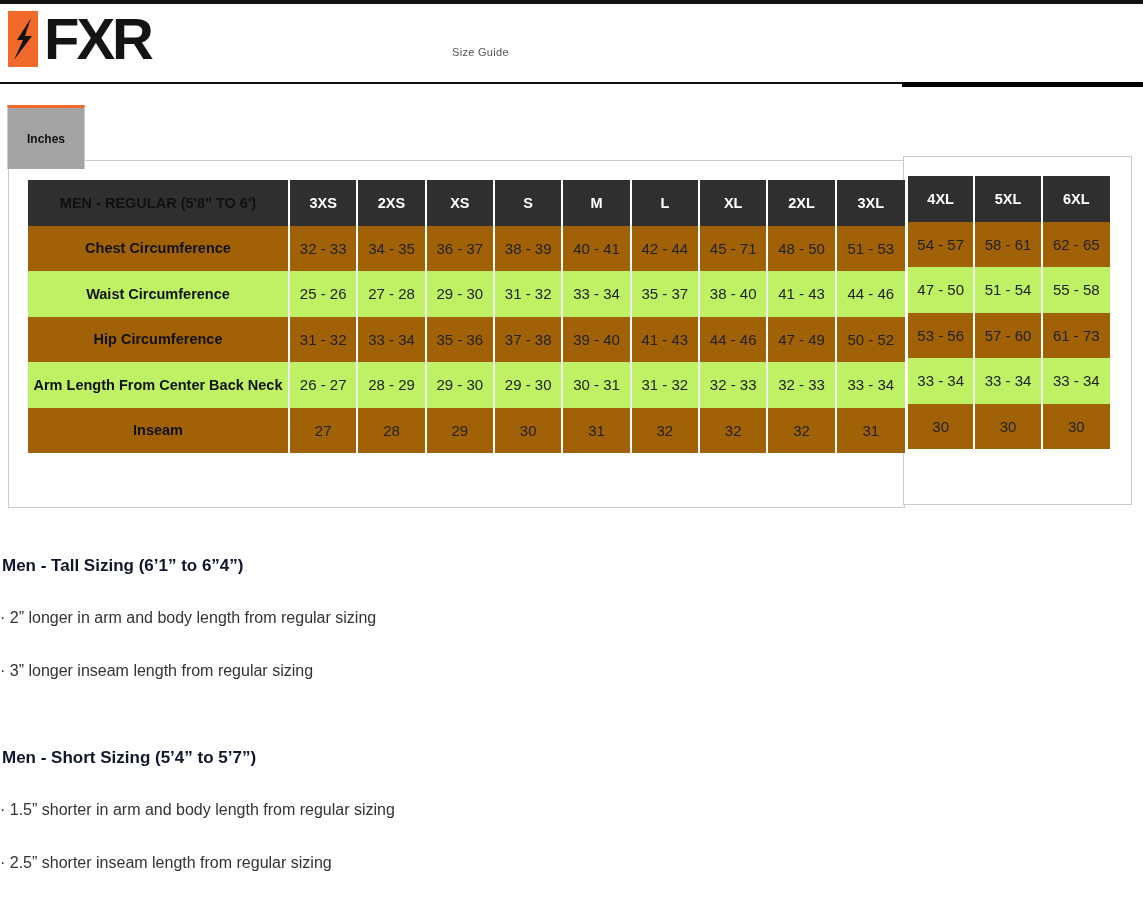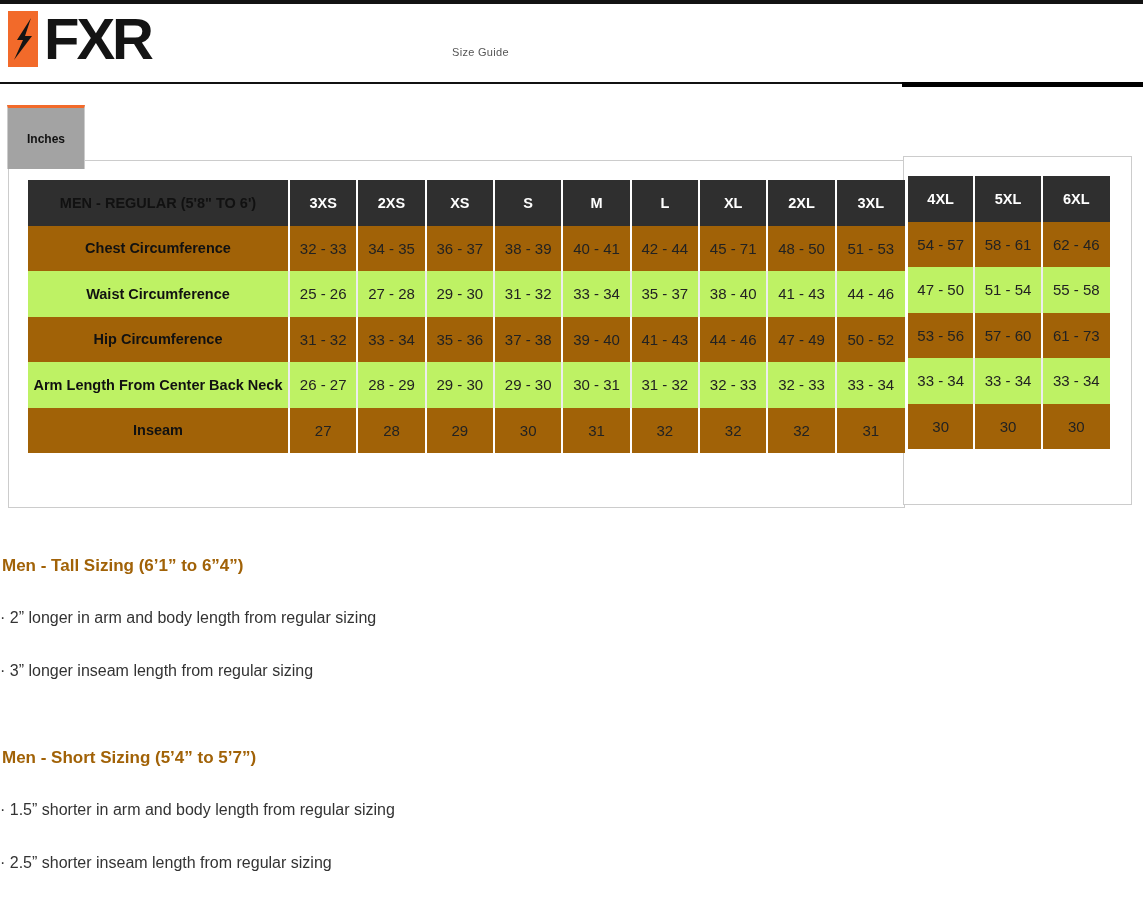--- a/index.html
+++ b/index.html
@@ -38,21 +38,21 @@
   .table-a .str-row { grid-template-columns:262px repeat(9, 1fr); }
   .table-b .str-row { grid-template-columns:repeat(3, 1fr); }
   .str-cell { display:flex; align-items:center; justify-content:center; font-size:15px; color:#222; }
   .str-head .str-cell { background:#2f2f2f; color:#fff; font-weight:bold; font-size:14.5px; border-right:2px solid #fff; }
   .str-odd .str-cell  { background:#a16207; border-right:2px solid #fff; }
   .str-even .str-cell { background:#bef264; border-right:2px solid #ededed; }
   .str-row .str-cell:last-child { border-right:none; }
   .str-cell.str-label { font-weight:bold; color:#111; font-size:14.5px; }
 
   
-  .note-heading { position:absolute; left:2px; font-size:17px; font-weight:bold; color:#a16207; }
+  .note-heading { position:absolute; left:2px; font-size:17px; font-weight:bold; color:#0f172a; }
   .note-bullet  { position:absolute; left:0; font-size:16px; color:#333; }
   .nh1 { top:556px; } .nb1a { top:609px; } .nb1b { top:662px; }
   .nh2 { top:748px; } .nb2a { top:801px; } .nb2b { top:854px; }
 </style>
 </head>
 <body>
 
 <div class="topbar"></div>
 
 <div class="logo">
@@ -151,21 +151,21 @@
   </div>
 <div class="size-table table-b">
     <div class="str-row str-head">
       <div class="str-cell">4XL</div>
       <div class="str-cell">5XL</div>
       <div class="str-cell">6XL</div>
     </div>
     <div class="str-row str-odd">
       <div class="str-cell">54 - 57</div>
       <div class="str-cell">58 - 61</div>
-      <div class="str-cell">62 - 46</div>
+      <div class="str-cell">62 - 65</div>
     </div>
     <div class="str-row str-even">
       <div class="str-cell">47 - 50</div>
       <div class="str-cell">51 - 54</div>
       <div class="str-cell">55 - 58</div>
     </div>
     <div class="str-row str-odd">
       <div class="str-cell">53 - 56</div>
       <div class="str-cell">57 - 60</div>
       <div class="str-cell">61 - 73</div>

